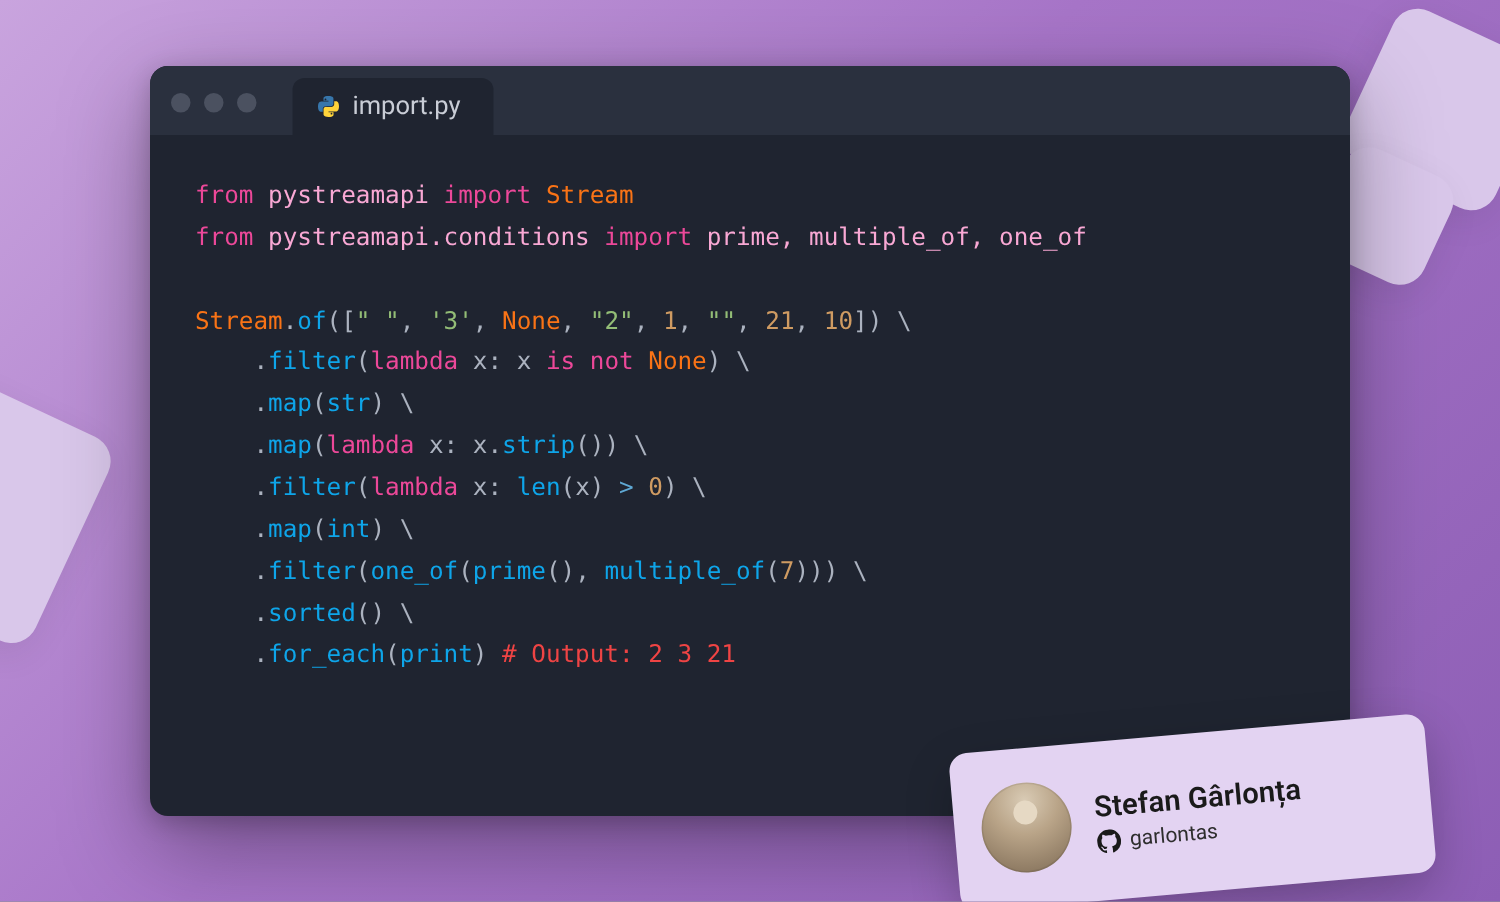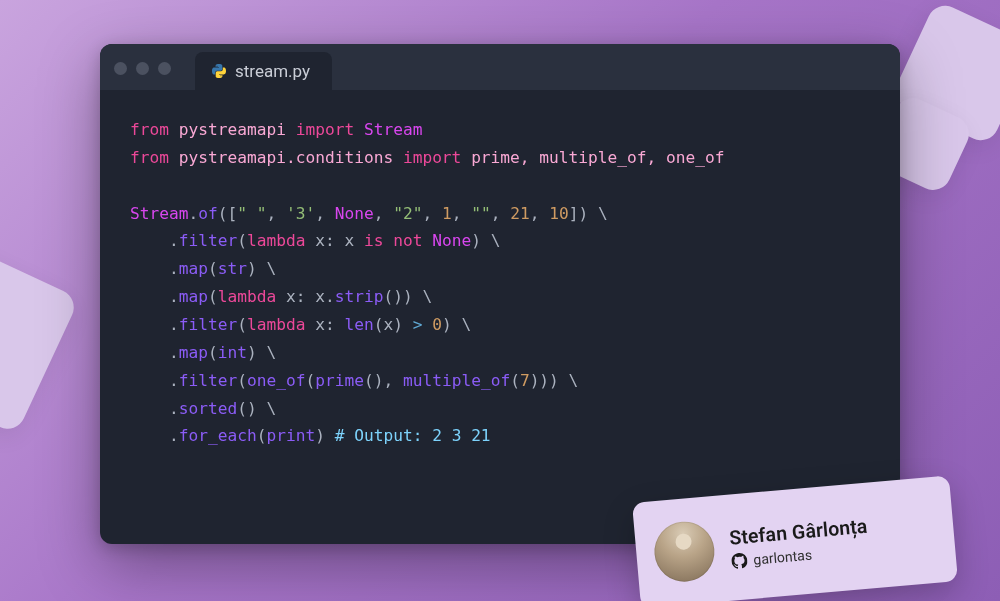--- a/index.html
+++ b/index.html
@@ -88,27 +88,27 @@
     padding: 26px 30px;
     font-family: "SF Mono", ui-monospace, Menlo, Consolas, monospace;
     font-size: 16.2px;
     line-height: 1.72;
     color: #abb2bf;
     white-space: pre;
     overflow: hidden;
   }
   .kw   { color: #ec4899; }   
   .mod  { color: #f9a8d4; }   
-  .cls  { color: #d946ef; }   
-  .fn   { color: #8b5cf6; }   
+  .cls  { color: #f97316; }   
+  .fn   { color: #0ea5e9; }   
   .str  { color: #93bd76; }   
   .num  { color: #cf9b62; }   
   .op   { color: #abb2bf; }
   .cmp  { color: #5fa8d3; }
-  .cmt  { color: #7dd3fc; }   
+  .cmt  { color: #ef4444; }   
 
   
   .card {
     position: absolute;
     right: 46px;
     bottom: 6px;
     width: 318px;
     height: 106px;
     background: #e3d3f2;
     border-radius: 12px;
@@ -166,21 +166,21 @@
       <div class="light"></div>
       <div class="light"></div>
     </div>
     <div class="tab">
       <span class="py-icon">
         <svg viewBox="0 0 32 32" width="16" height="16">
           <path fill="#3776ab" d="M15.9 2c-7 0-6.6 3-6.6 3v3.2h6.7v1H6.6S2 8.6 2 15.9c0 7.3 4 7 4 7h2.4v-3.4s-.1-4 3.9-4h6.6s3.7.1 3.7-3.6V5.6S23.2 2 15.9 2zM12 5.3c.7 0 1.2.5 1.2 1.2S12.7 7.7 12 7.7s-1.2-.5-1.2-1.2S11.4 5.3 12 5.3z"></path>
           <path fill="#ffd43b" d="M16.1 30c7 0 6.6-3 6.6-3v-3.2H16v-1h9.4s4.6.6 4.6-6.7c0-7.3-4-7-4-7h-2.4v3.4s.1 4-3.9 4h-6.6s-3.7-.1-3.7 3.6v6.3S8.8 30 16.1 30zM20 26.7c-.7 0-1.2-.5-1.2-1.2s.5-1.2 1.2-1.2 1.2.5 1.2 1.2-.5 1.2-1.2 1.2z"></path>
         </svg>
       </span>
-      <span>stream.py</span>
+      <span>import.py</span>
     </div>
   </div>
   <pre class="code" id="code-block"><div><span class="kw">from</span><span class="op"> </span><span class="mod">pystreamapi</span><span class="op"> </span><span class="kw">import</span><span class="op"> </span><span class="cls">Stream</span></div><div><span class="kw">from</span><span class="op"> </span><span class="mod">pystreamapi.conditions</span><span class="op"> </span><span class="kw">import</span><span class="op"> </span><span class="mod">prime, multiple_of, one_of</span></div><div>&nbsp;</div><div><span class="cls">Stream</span><span class="op">.</span><span class="fn">of</span><span class="op">([</span><span class="str">" "</span><span class="op">, </span><span class="str">'3'</span><span class="op">, </span><span class="cls">None</span><span class="op">, </span><span class="str">"2"</span><span class="op">, </span><span class="num">1</span><span class="op">, </span><span class="str">""</span><span class="op">, </span><span class="num">21</span><span class="op">, </span><span class="num">10</span><span class="op">]) \</span></div><div><span class="op">    .</span><span class="fn">filter</span><span class="op">(</span><span class="kw">lambda</span><span class="op"> x: x </span><span class="kw">is not</span><span class="op"> </span><span class="cls">None</span><span class="op">) \</span></div><div><span class="op">    .</span><span class="fn">map</span><span class="op">(</span><span class="fn">str</span><span class="op">) \</span></div><div><span class="op">    .</span><span class="fn">map</span><span class="op">(</span><span class="kw">lambda</span><span class="op"> x: x.</span><span class="fn">strip</span><span class="op">()) \</span></div><div><span class="op">    .</span><span class="fn">filter</span><span class="op">(</span><span class="kw">lambda</span><span class="op"> x: </span><span class="fn">len</span><span class="op">(x) </span><span class="cmp">&gt;</span><span class="op"> </span><span class="num">0</span><span class="op">) \</span></div><div><span class="op">    .</span><span class="fn">map</span><span class="op">(</span><span class="fn">int</span><span class="op">) \</span></div><div><span class="op">    .</span><span class="fn">filter</span><span class="op">(</span><span class="fn">one_of</span><span class="op">(</span><span class="fn">prime</span><span class="op">(), </span><span class="fn">multiple_of</span><span class="op">(</span><span class="num">7</span><span class="op">))) \</span></div><div><span class="op">    .</span><span class="fn">sorted</span><span class="op">() \</span></div><div><span class="op">    .</span><span class="fn">for_each</span><span class="op">(</span><span class="fn">print</span><span class="op">) </span><span class="cmt"># Output: 2 3 21</span></div></pre>
 </div>
 
 <div class="card">
   <div class="avatar"></div>
   <div class="card-text">
     <div class="author-name">Stefan Gârlonța</div>
     <div class="handle">

